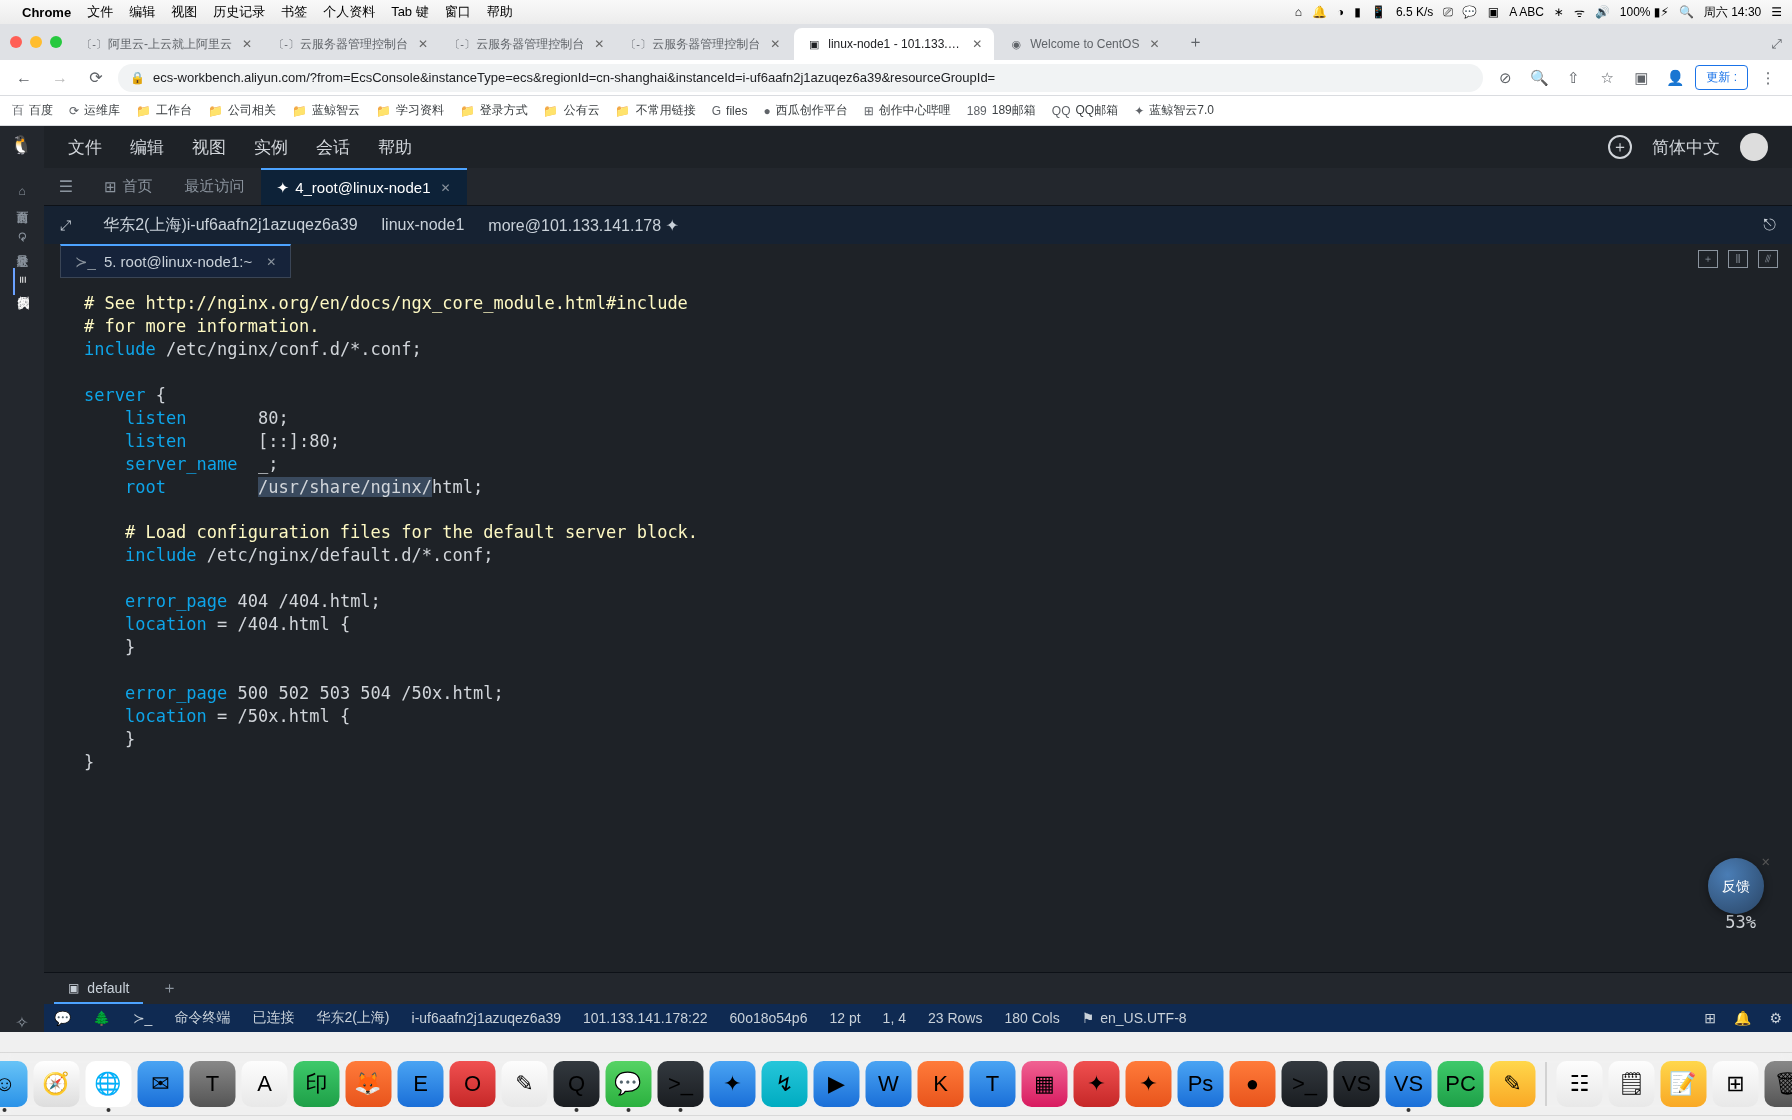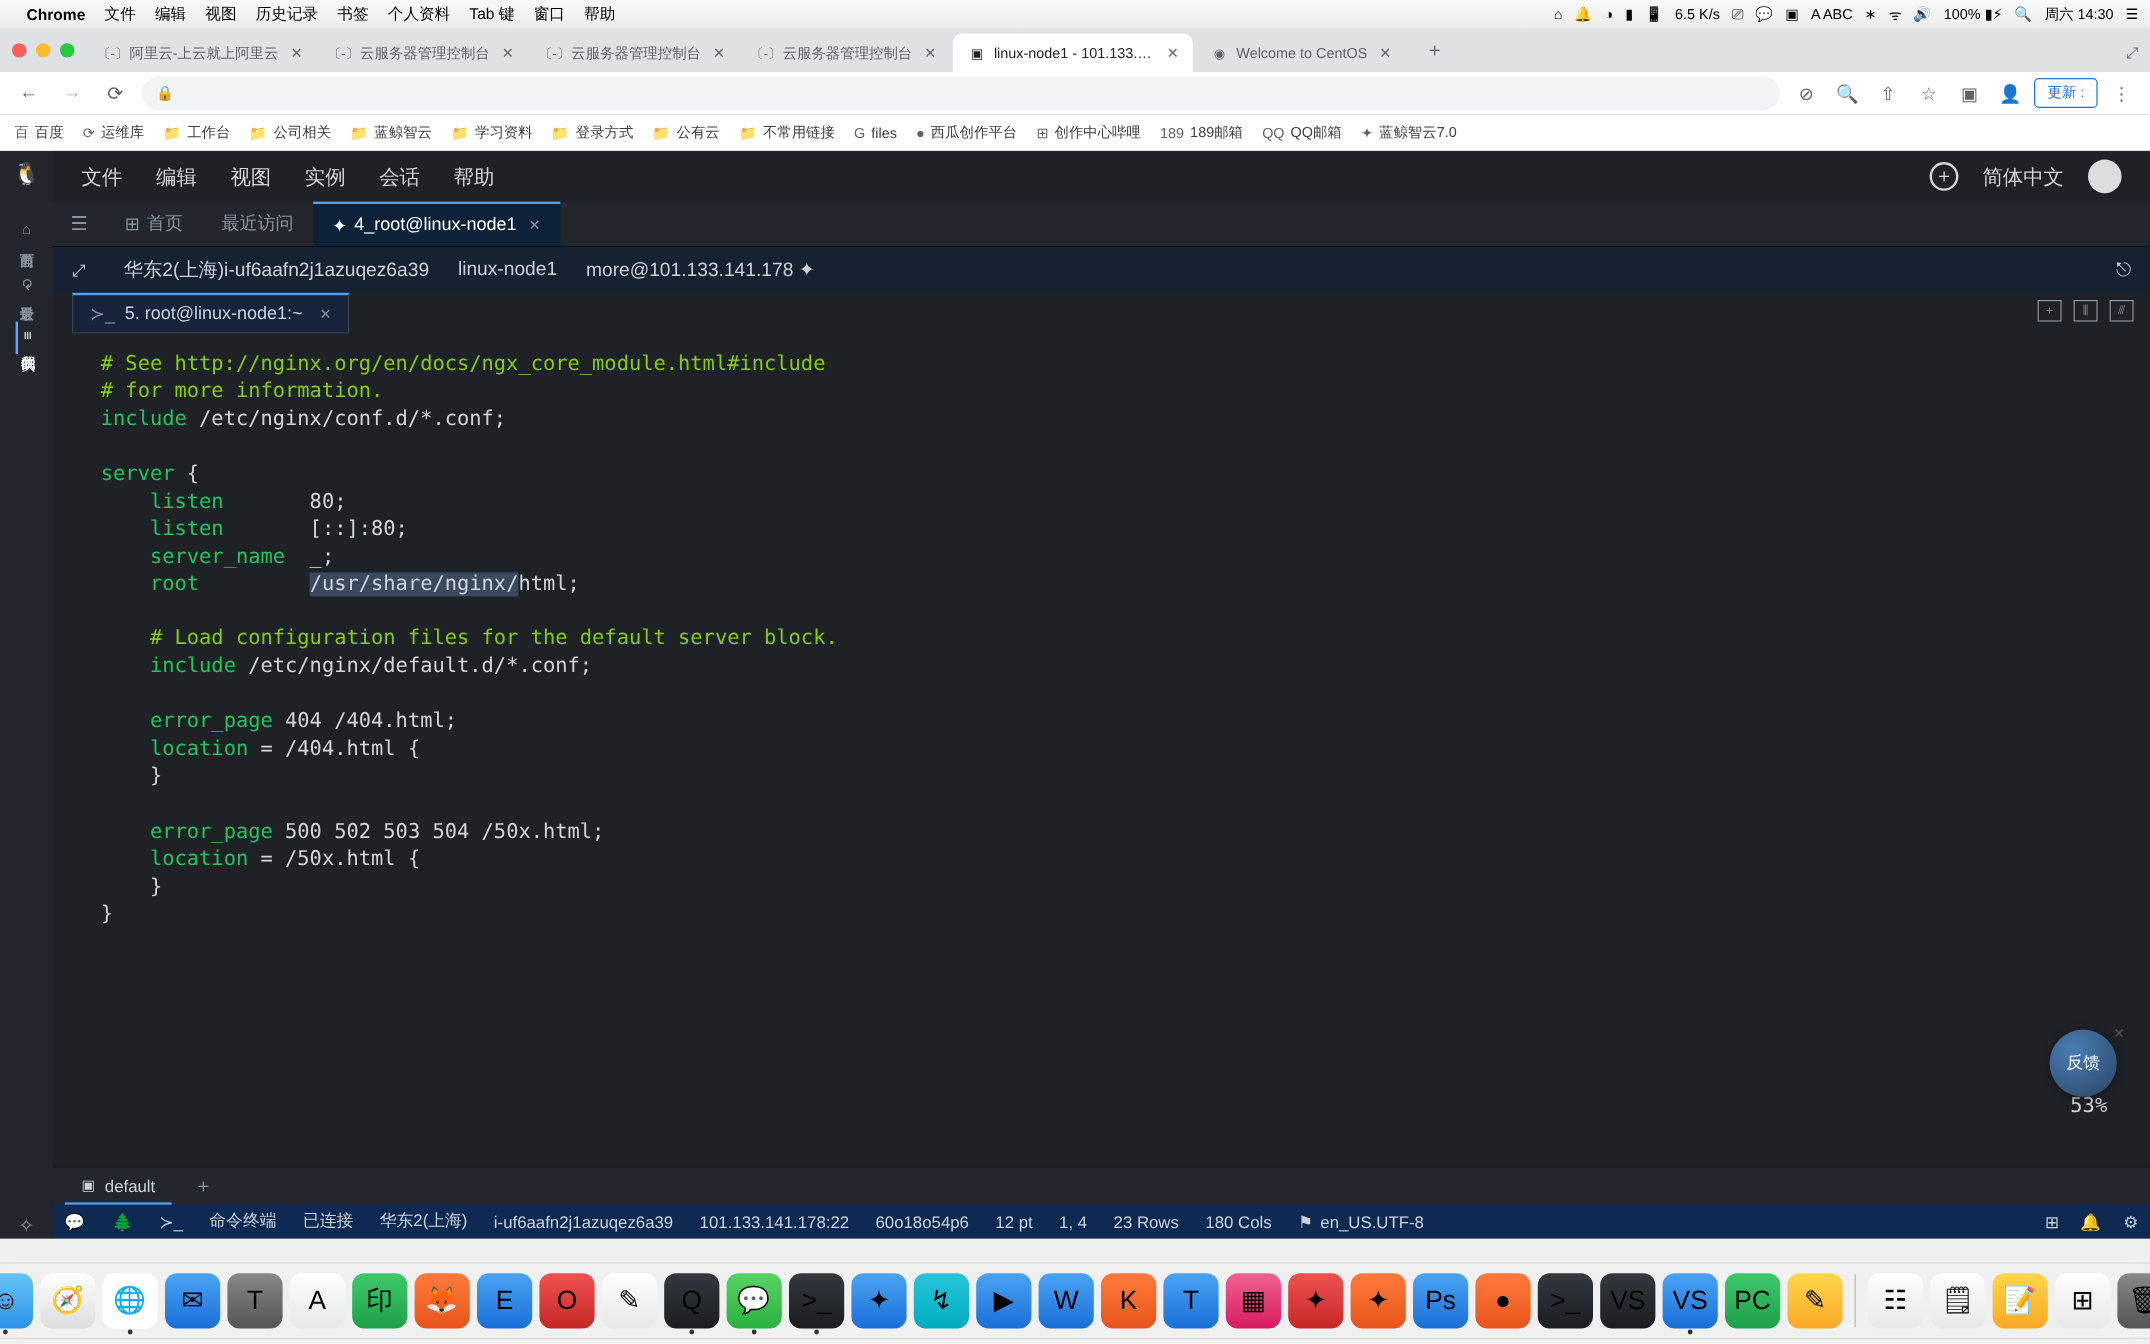--- a/index.html
+++ b/index.html
@@ -204,22 +204,22 @@
   flex: 1;
   background: #1e2227;
   padding: 14px 20px 0 40px;
   font-family: "SF Mono", Menlo, Consolas, monospace;
   font-size: 17px;
   line-height: 1.35;
   color: #d1d5da;
   position: relative;
   overflow: hidden;
 }
-.wb-terminal .comment { color: #84cc16; }
-.wb-terminal .kw { color: #22c55e; }
+.wb-terminal .comment { color: #fef9c3; }
+.wb-terminal .kw { color: #0ea5e9; }
 .wb-terminal .sel { background: #3a4a5e; }
 .wb-terminal .cursor-pos { position: absolute; right: 36px; bottom: 60px; color: #d1d5da; font-size: 17px; }
 .wb-terminal .percent { position: absolute; right: 36px; bottom: 38px; color: #d1d5da; font-size: 17px; }
 
 .feedback-fab {
   position: absolute;
   right: 28px;
   bottom: 58px;
   width: 56px;
   height: 56px;
@@ -379,20 +379,21 @@
   <div class="new-tab-btn">＋</div>
   <div class="window-expand">⤢</div>
 </div>
 
 <div class="chrome-toolbar">
   <div class="nav-btn">←</div>
   <div class="nav-btn disabled">→</div>
   <div class="nav-btn">⟳</div>
   <div class="omnibox">
     <span class="lock">🔒</span>
+    <span class="url">ecs-workbench.aliyun.com/?from=EcsConsole&amp;instanceType=ecs&amp;regionId=cn-shanghai&amp;instanceId=i-uf6aafn2j1azuqez6a39&amp;resourceGroupId=</span>
   </div>
   <div class="toolbar-right">
     <div class="tb-icon">⊘</div>
     <div class="tb-icon">🔍</div>
     <div class="tb-icon">⇧</div>
     <div class="tb-icon">☆</div>
     <div class="tb-icon">▣</div>
     <div class="tb-icon">👤</div>
     <div class="update-btn">
         <span>更新 :</span>

